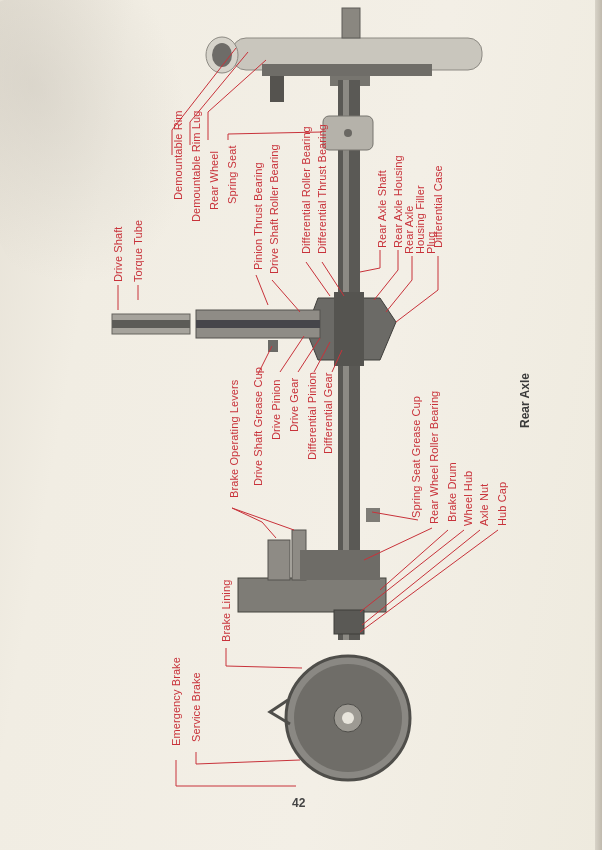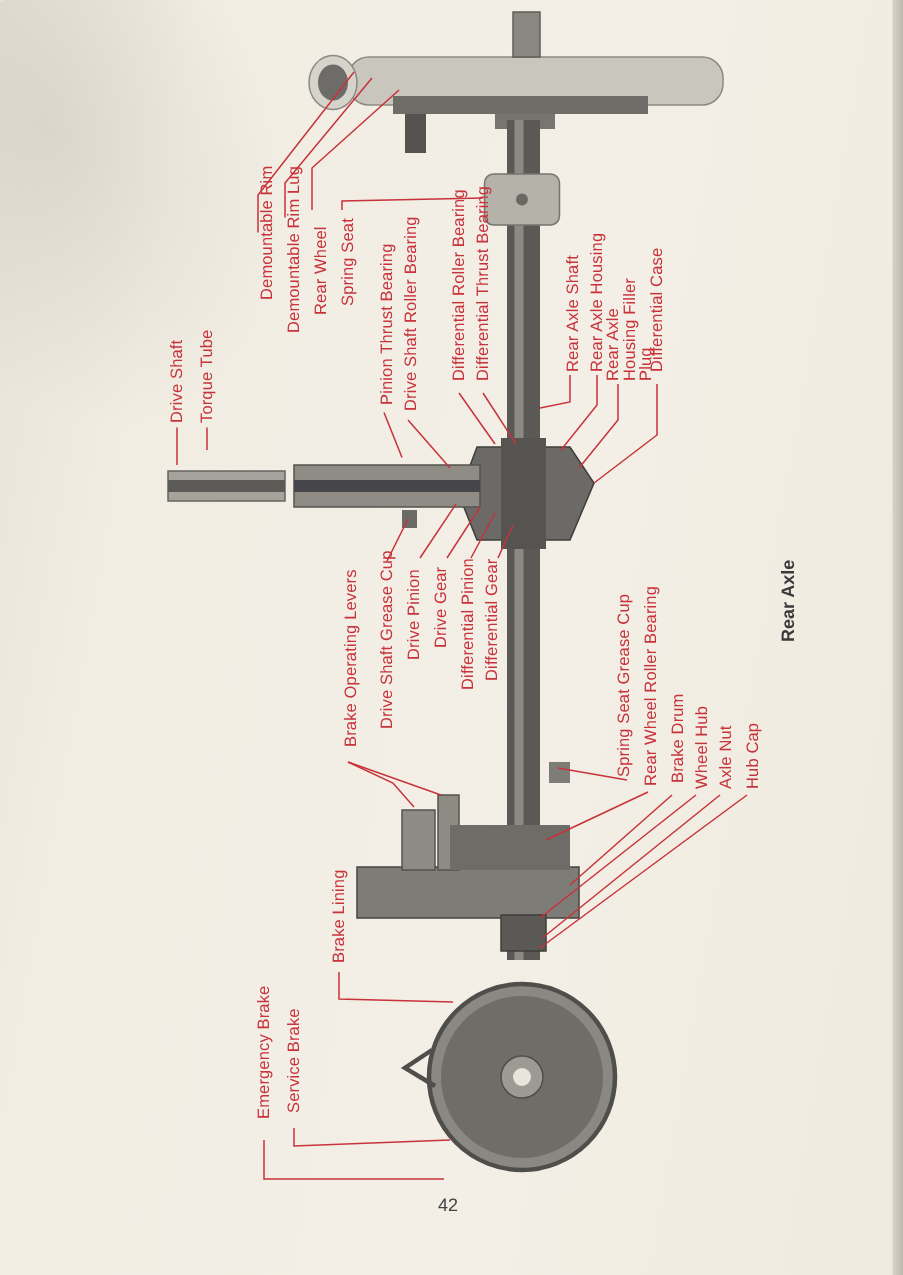--- a/index.html
+++ b/index.html
@@ -28,21 +28,21 @@
     transform-origin: 0 0; transform: rotate(-90deg);
     font-family: "Liberation Sans", sans-serif; letter-spacing: 0.1px;
   }
   .caption {
     position: absolute; left: 518px; top: 428px; font-weight: bold; font-size: 12px;
     color: #3a3a3a; transform-origin: 0 0; transform: rotate(-90deg);
     font-family: "Liberation Sans", sans-serif;
   }
   .page-num {
     position: absolute; left: 292px; top: 796px; font-size: 12px; color: #444;
-    font-family: "Liberation Sans", sans-serif; font-weight: normal;
+    font-family: "Liberation Sans", sans-serif; font-weight: bold;
   }
 </style>
 </head>
 <body>
 
 <div class="page">
   <div class="shade"></div>
   <div class="edge-right"></div>
 
   <svg class="diagram" width="602" height="850" viewBox="0 0 602 850">

